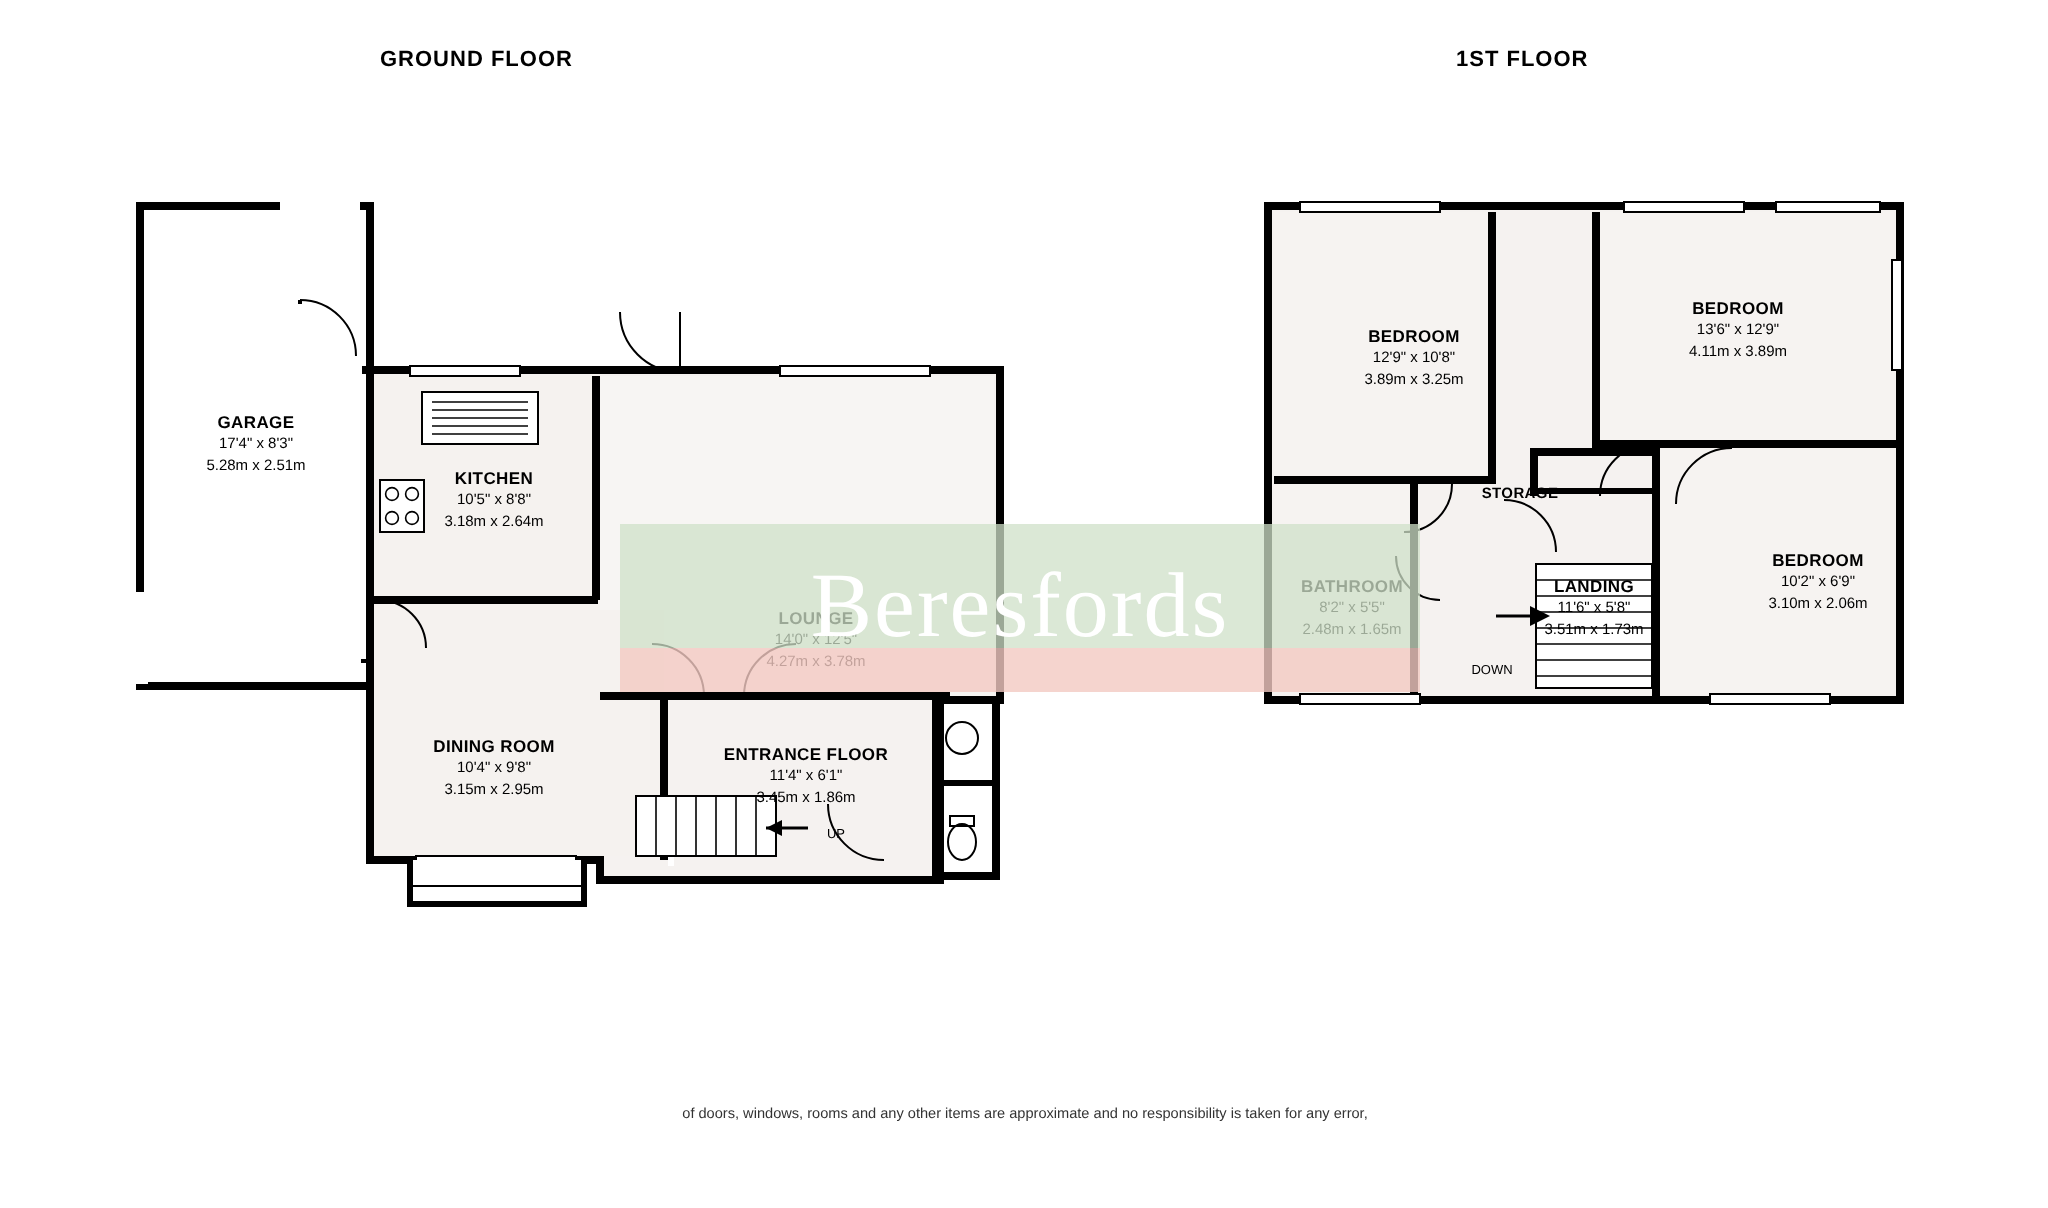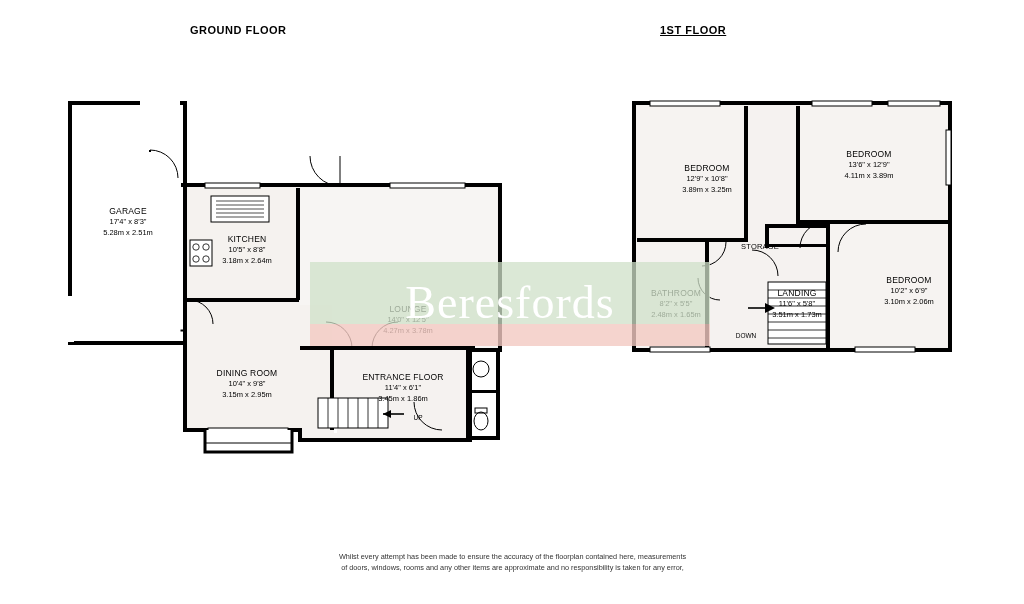--- a/index.html
+++ b/index.html
@@ -9,21 +9,21 @@
     position:relative;overflow:hidden;
   }
   .plan{position:absolute;}
   .floor-title{
     position:absolute;font-size:11px;font-weight:bold;color:#000;
     letter-spacing:.5px;
   }
   .label{
     position:absolute;text-align:center;font-size:8px;color:#000;line-height:1.35;
   }
-  .label .name{font-weight:normal;font-size:8.5px;letter-spacing:.2px;}
+  .label .name{font-weight:bold;font-size:8.5px;letter-spacing:.2px;}
   .label .dim{font-size:7.5px;}
   
   .watermark{
     position:absolute;left:310px;top:262px;width:400px;height:88px;
   }
   .wm-green{position:absolute;left:0;top:0;width:400px;height:62px;background:#cfe0c8;opacity:.75;}
   .wm-red{position:absolute;left:0;top:62px;width:400px;height:22px;background:#f3c9c2;opacity:.8;}
   .wm-text{
     position:absolute;left:0;top:14px;width:400px;text-align:center;
     font-family:"Liberation Serif", serif;font-size:46px;color:#ffffff;
@@ -33,21 +33,21 @@
     position:absolute;left:240px;top:552px;width:545px;text-align:center;
     font-size:7.3px;color:#333;line-height:1.45;
   }
   .tiny{font-size:6.5px;}
   svg{display:block;}
 </style>
 </head>
 <body>
 
 <div class="floor-title" style="left:190px;top:24px;width:150px;">GROUND FLOOR</div>
-<div class="floor-title" style="left:660px;top:24px;width:140px;text-decoration:underline;">1ST FLOOR</div>
+<div class="floor-title" style="left:728px;top:24px;width:140px;">1ST FLOOR</div>
 
 <div class="plan" style="left:0;top:0;width:520px;height:480px;">
   <svg width="520" height="480">
 
     <rect x="70" y="103" width="115" height="240" fill="#ffffff" stroke="#000" stroke-width="4"></rect>
 
     <rect x="74" y="107" width="107" height="232" fill="#ffffff"></rect>
 
     <rect x="68" y="296" width="6" height="46" fill="#ffffff"></rect>
 
@@ -232,16 +232,15 @@
 </div>
 <div class="label tiny" style="left:730px;top:332px;width:32px;">DOWN</div>
 
 <div class="watermark">
   <div class="wm-green"></div>
   <div class="wm-red"></div>
   <div class="wm-text">Beresfords</div>
 </div>
 
 <div class="disclaimer">
-  <div>Whilst every attempt has been made to ensure the accuracy of the floorplan contained here, measurements</div>
   <div>of doors, windows, rooms and any other items are approximate and no responsibility is taken for any error,</div>
 
 </div>
 
 </body></html>

